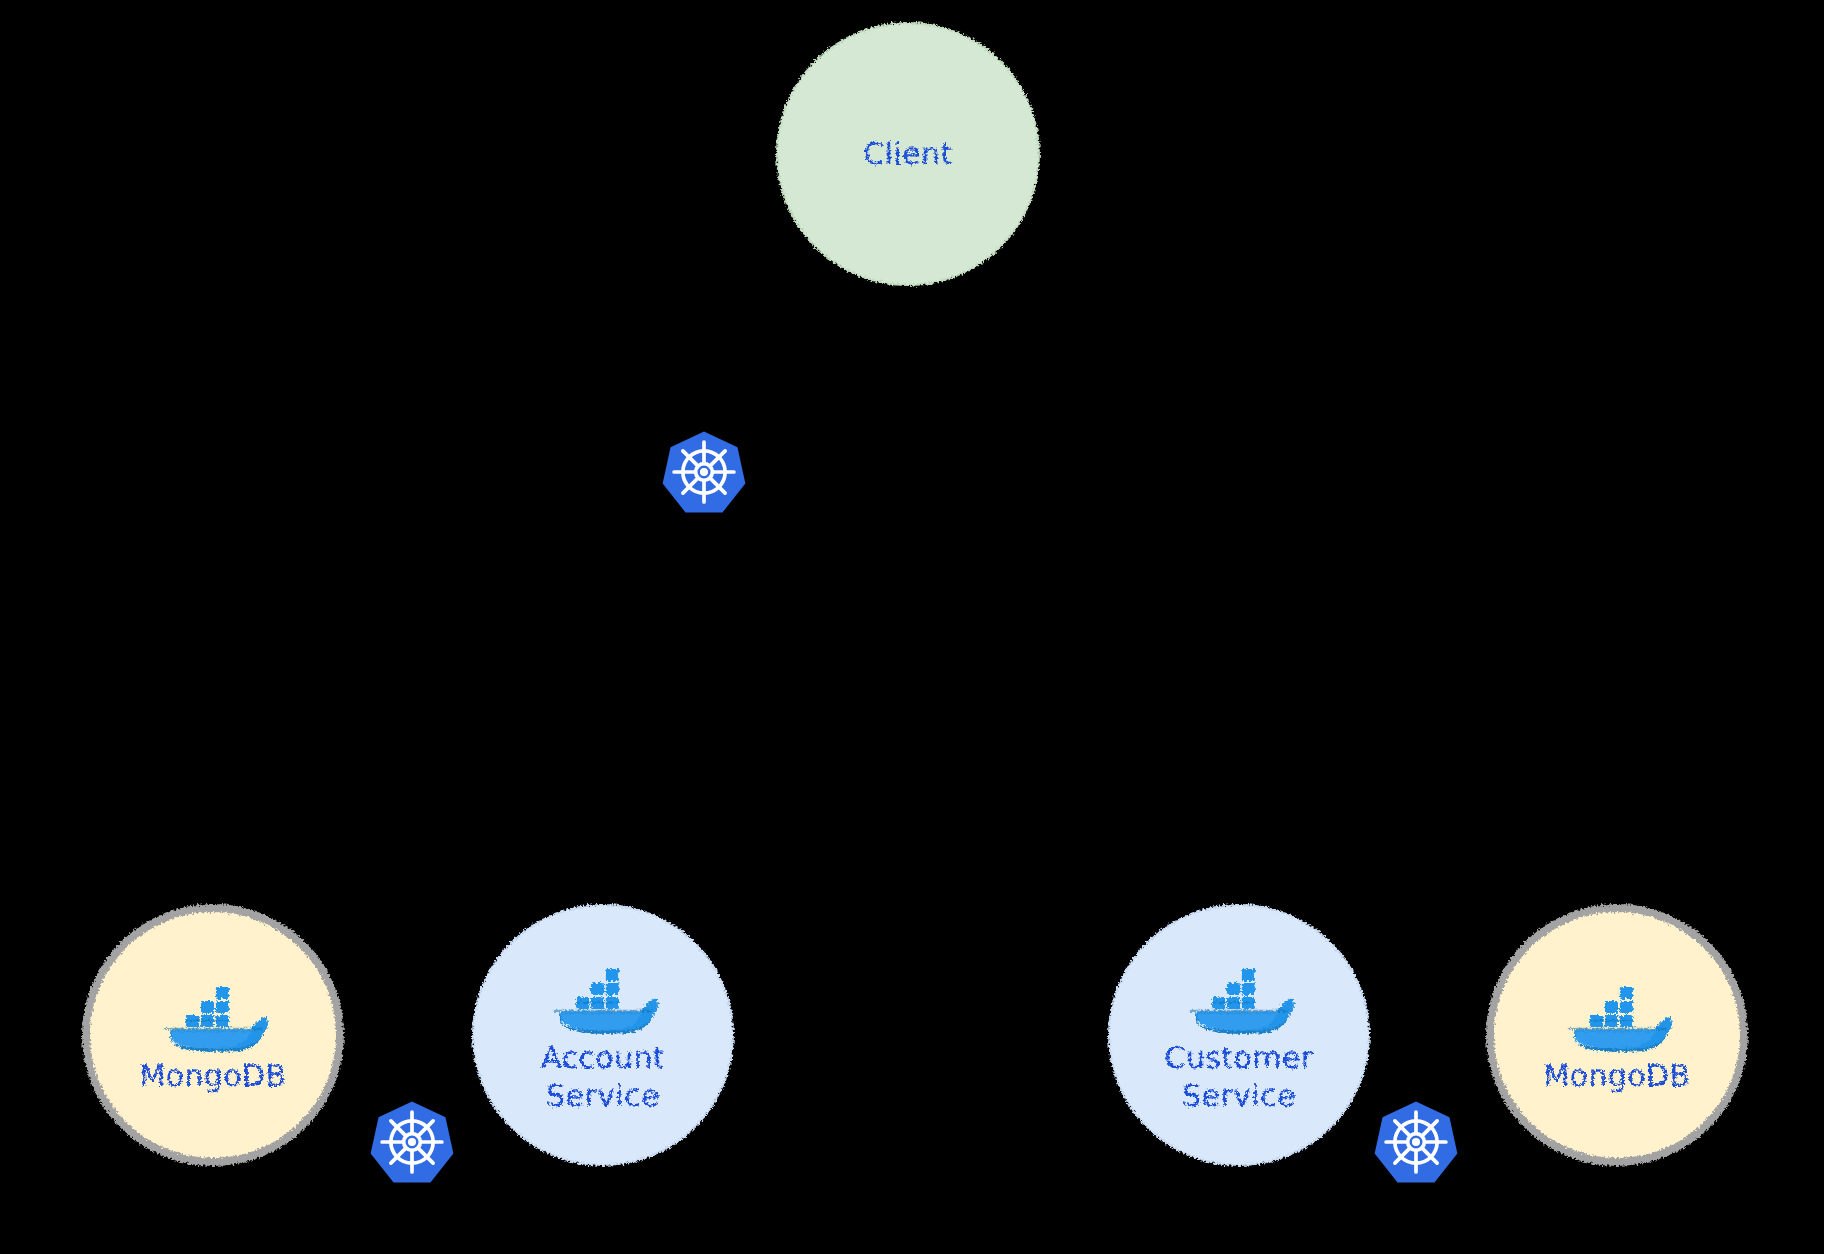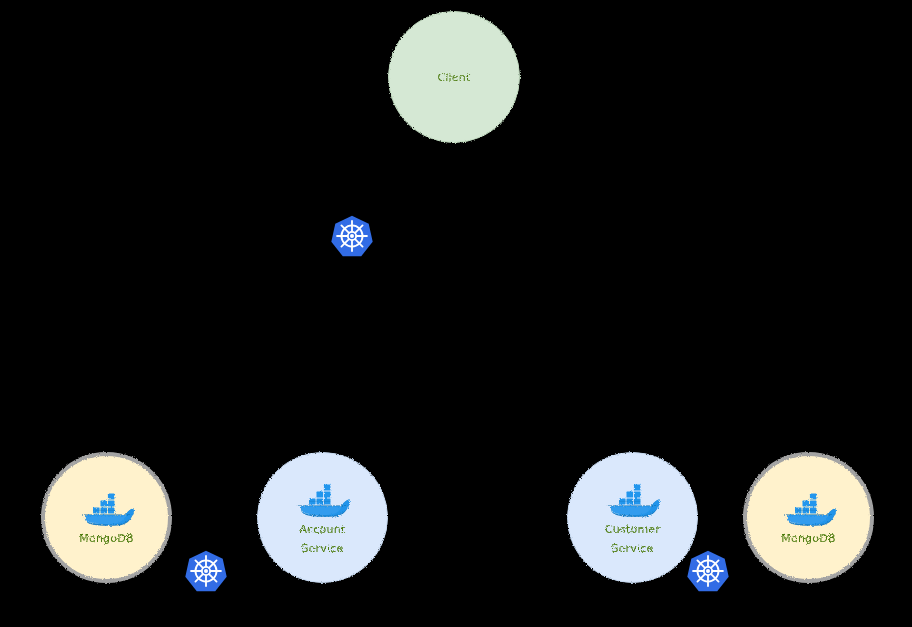--- a/index.html
+++ b/index.html
@@ -24,22 +24,22 @@
     display: flex;
     flex-direction: column;
     align-items: center;
     justify-content: center;
     box-sizing: border-box;
     text-align: center;
     
     filter: url(#roughen);
   }
   .node-label {
-    color: #4d7c0f;
-    font-size: 11px;
+    color: #1d4ed8;
+    font-size: 15px;
     line-height: 19px;
     letter-spacing: .2px;
     white-space: pre-line;
     user-select: none;
   }
   .node .docker-icon {
     display: block;
     margin-bottom: 2px;
   }
 
@@ -126,35 +126,35 @@
     </svg>
   </div>
 
   <div class="node cream" style="left:41px; top:452px; width:131px; height:131px;">
     <svg class="docker-icon" width="56" height="40" viewBox="0 0 120 86">
       <use href="#sym-docker"></use>
     </svg>
     <span class="node-label">MongoDB</span>
   </div>
 
-  <div class="node blue" style="left:257px; top:452px; width:131px; height:131px;">
+  <div class="node blue" style="left:236px; top:452px; width:131px; height:131px;">
     <svg class="docker-icon" width="56" height="40" viewBox="0 0 120 86">
       <use href="#sym-docker"></use>
     </svg>
     <span class="node-label">Account
 Service</span>
   </div>
 
   <div class="k8s-badge" style="left:184px; top:549px;">
     <svg width="44" height="44" viewBox="0 0 100 100">
       <use href="#sym-kubernetes"></use>
     </svg>
   </div>
 
-  <div class="node blue" style="left:567px; top:452px; width:131px; height:131px;text-align:center;">
+  <div class="node blue" style="left:554px; top:452px; width:131px; height:131px;text-align:center;">
     <svg class="docker-icon" width="56" height="40" viewBox="0 0 120 86">
       <use href="#sym-docker"></use>
     </svg>
     <span class="node-label">Customer
 Service</span>
   </div>
 
   <div class="k8s-badge" style="left:686px; top:549px;">
     <svg width="44" height="44" viewBox="0 0 100 100">
       <use href="#sym-kubernetes"></use>

